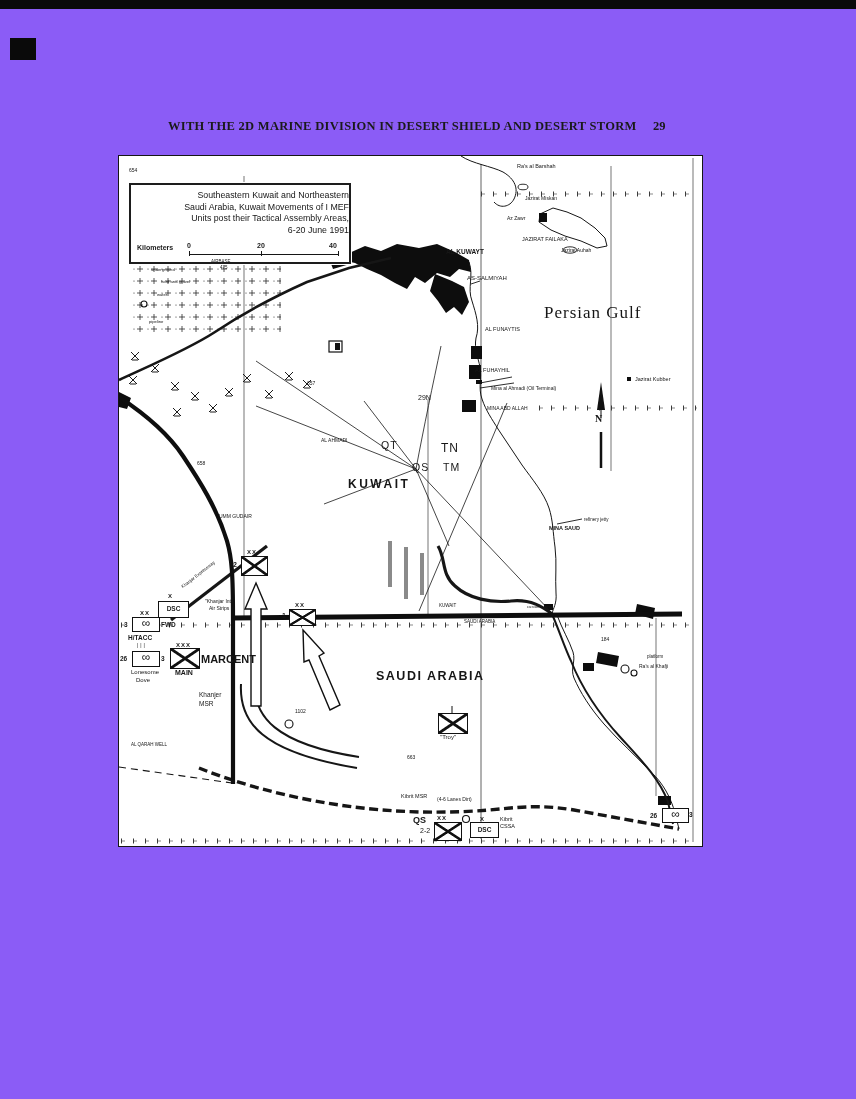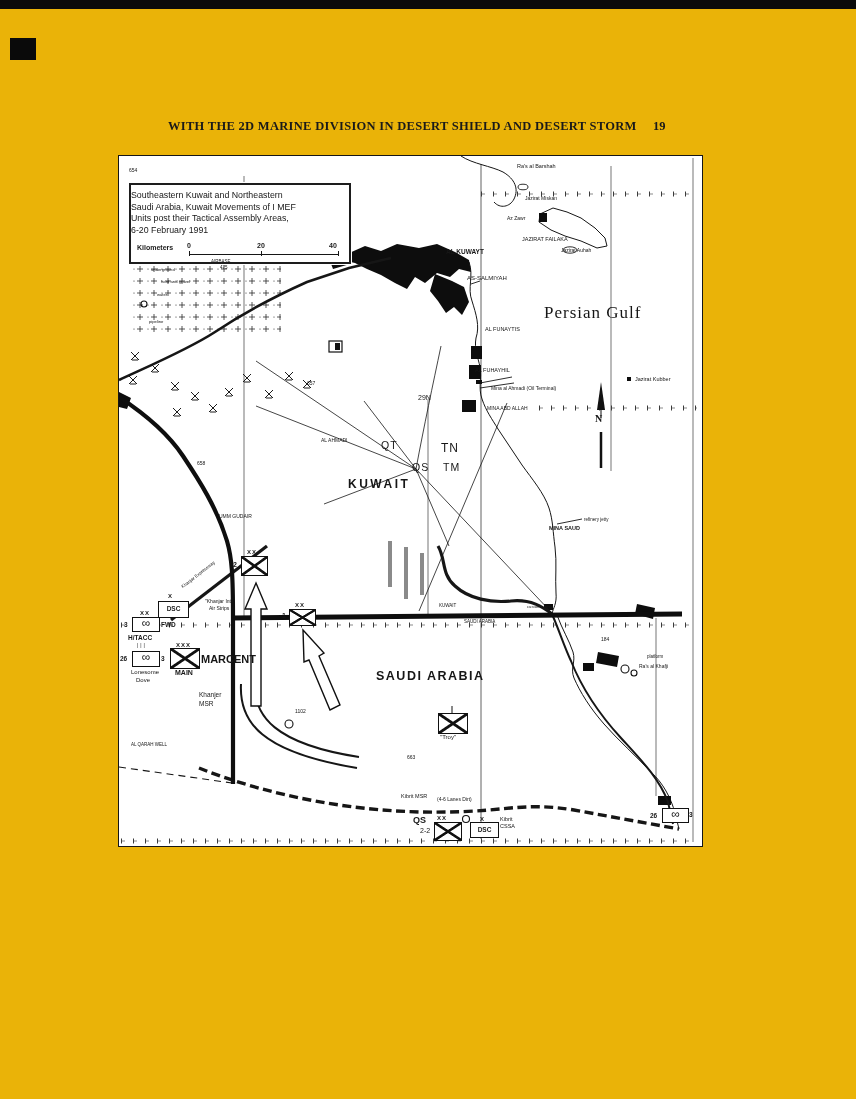--- a/index.html
+++ b/index.html
@@ -1,31 +1,31 @@
 <!DOCTYPE html>
 <html><head>
 <meta charset="utf-8">
 <style>
   html,body{margin:0;padding:0;background:#e8e8e8;}
-  .page{position:relative;width:856px;height:1099px;background:#eab308;overflow:hidden;
+  .page{position:relative;width:856px;height:1099px;background:#8b5cf6;overflow:hidden;
         font-family:"Liberation Sans",sans-serif;color:#1a1a1a;}
   .scanbar{position:absolute;left:0;top:0;width:856px;height:9px;background:#0a0a0a;}
   .scanblot{position:absolute;left:10px;top:38px;width:26px;height:22px;background:#0a0a0a;}
   .hdr{position:absolute;top:119px;left:168px;font-family:"Liberation Serif",serif;
        font-weight:bold;font-size:12.5px;letter-spacing:.3px;white-space:nowrap;}
   .pgnum{position:absolute;top:119px;left:653px;font-family:"Liberation Serif",serif;
        font-weight:bold;font-size:12.5px;}
   .map{position:absolute;left:118px;top:155px;width:583px;height:690px;
        border:1.5px solid #161616;background:#fff;overflow:hidden;}
   .map svg{position:absolute;left:0;top:0;}
   .lbl{position:absolute;white-space:nowrap;font-size:5px;color:#161616;line-height:1.1;}
   .b{font-weight:bold;}
   .legend{position:absolute;left:10px;top:27px;width:218px;height:77px;background:#fff;
           border:2px solid #1d1d1d;box-shadow:0 0 0 1px #fff;}
-  .legend .tl{position:relative;text-align:left;font-size:8.8px;line-height:11.5px;
+  .legend .tl{position:relative;text-align:right;font-size:8.8px;line-height:11.5px;
           padding-top:5px;color:#161616;}
   .legend .tl div{padding:0;}
   .km{position:absolute;left:6px;top:59px;font-size:7px;font-weight:bold;}
   .scl-line{position:absolute;left:58px;top:69px;width:150px;height:1px;background:#161616;}
   .scl-t{position:absolute;width:1px;height:5px;background:#161616;top:66px;}
   .scl-n{position:absolute;top:57px;font-size:7px;font-weight:bold;}
   .ubox{position:absolute;background:#fff;border:1.6px solid #111;}
   .xbox{position:absolute;background:
       linear-gradient(to top right,rgba(0,0,0,0) 44%,#111 47%,#111 53%,rgba(0,0,0,0) 56%),
       linear-gradient(to bottom right,rgba(0,0,0,0) 44%,#111 47%,#111 53%,rgba(0,0,0,0) 56%),#fff;
@@ -36,21 +36,21 @@
   .ech{position:absolute;font-size:6px;font-weight:bold;letter-spacing:1px;white-space:nowrap;}
 </style>
 </head>
 <body>
 
 <div class="page">
   <div class="scanbar"></div>
   <div class="scanblot"></div>
 
   <div class="hdr">WITH THE 2D MARINE DIVISION IN DESERT SHIELD AND DESERT STORM</div>
-  <div class="pgnum">19</div>
+  <div class="pgnum">29</div>
 
   <div class="map">
 
     <svg width="583" height="690" viewBox="0 0 583 690">
       <defs>
         <pattern id="oilgrid" width="14" height="12" patternUnits="userSpaceOnUse">
           <path d="M7,2 V8 M4,5 H10" stroke="#2a2a2a" stroke-width="0.8" fill="none"></path>
           <circle cx="1" cy="5" r="0.6" fill="#2a2a2a"></circle>
         </pattern>
         <path id="well" d="M-4,-4 L4,4 M4,-4 L-4,4 M-3,4 H3" stroke="#1c1c1c" stroke-width="1" fill="none"></path>
@@ -160,21 +160,21 @@
         <circle cx="515" cy="517" r="3" fill="none" stroke="#111" stroke-width="1.1"></circle>
         <line x1="333" y1="550" x2="333" y2="557" stroke="#111" stroke-width="1"></line>
       </g>
     </svg>
 
     <div class="legend">
       <div class="tl">
         <div>Southeastern Kuwait and Northeastern</div>
         <div>Saudi Arabia, Kuwait Movements of I MEF</div>
         <div>Units post their Tactical Assembly Areas,</div>
-        <div>6-20 February 1991</div>
+        <div>6-20 June 1991</div>
       </div>
       <div class="km">Kilometers</div>
       <div class="scl-n" style="left:56px">0</div>
       <div class="scl-n" style="left:126px">20</div>
       <div class="scl-n" style="left:198px">40</div>
       <div class="scl-line"></div>
       <div class="scl-t" style="left:58px"></div>
       <div class="scl-t" style="left:130px"></div>
       <div class="scl-t" style="left:207px"></div>
     </div>

